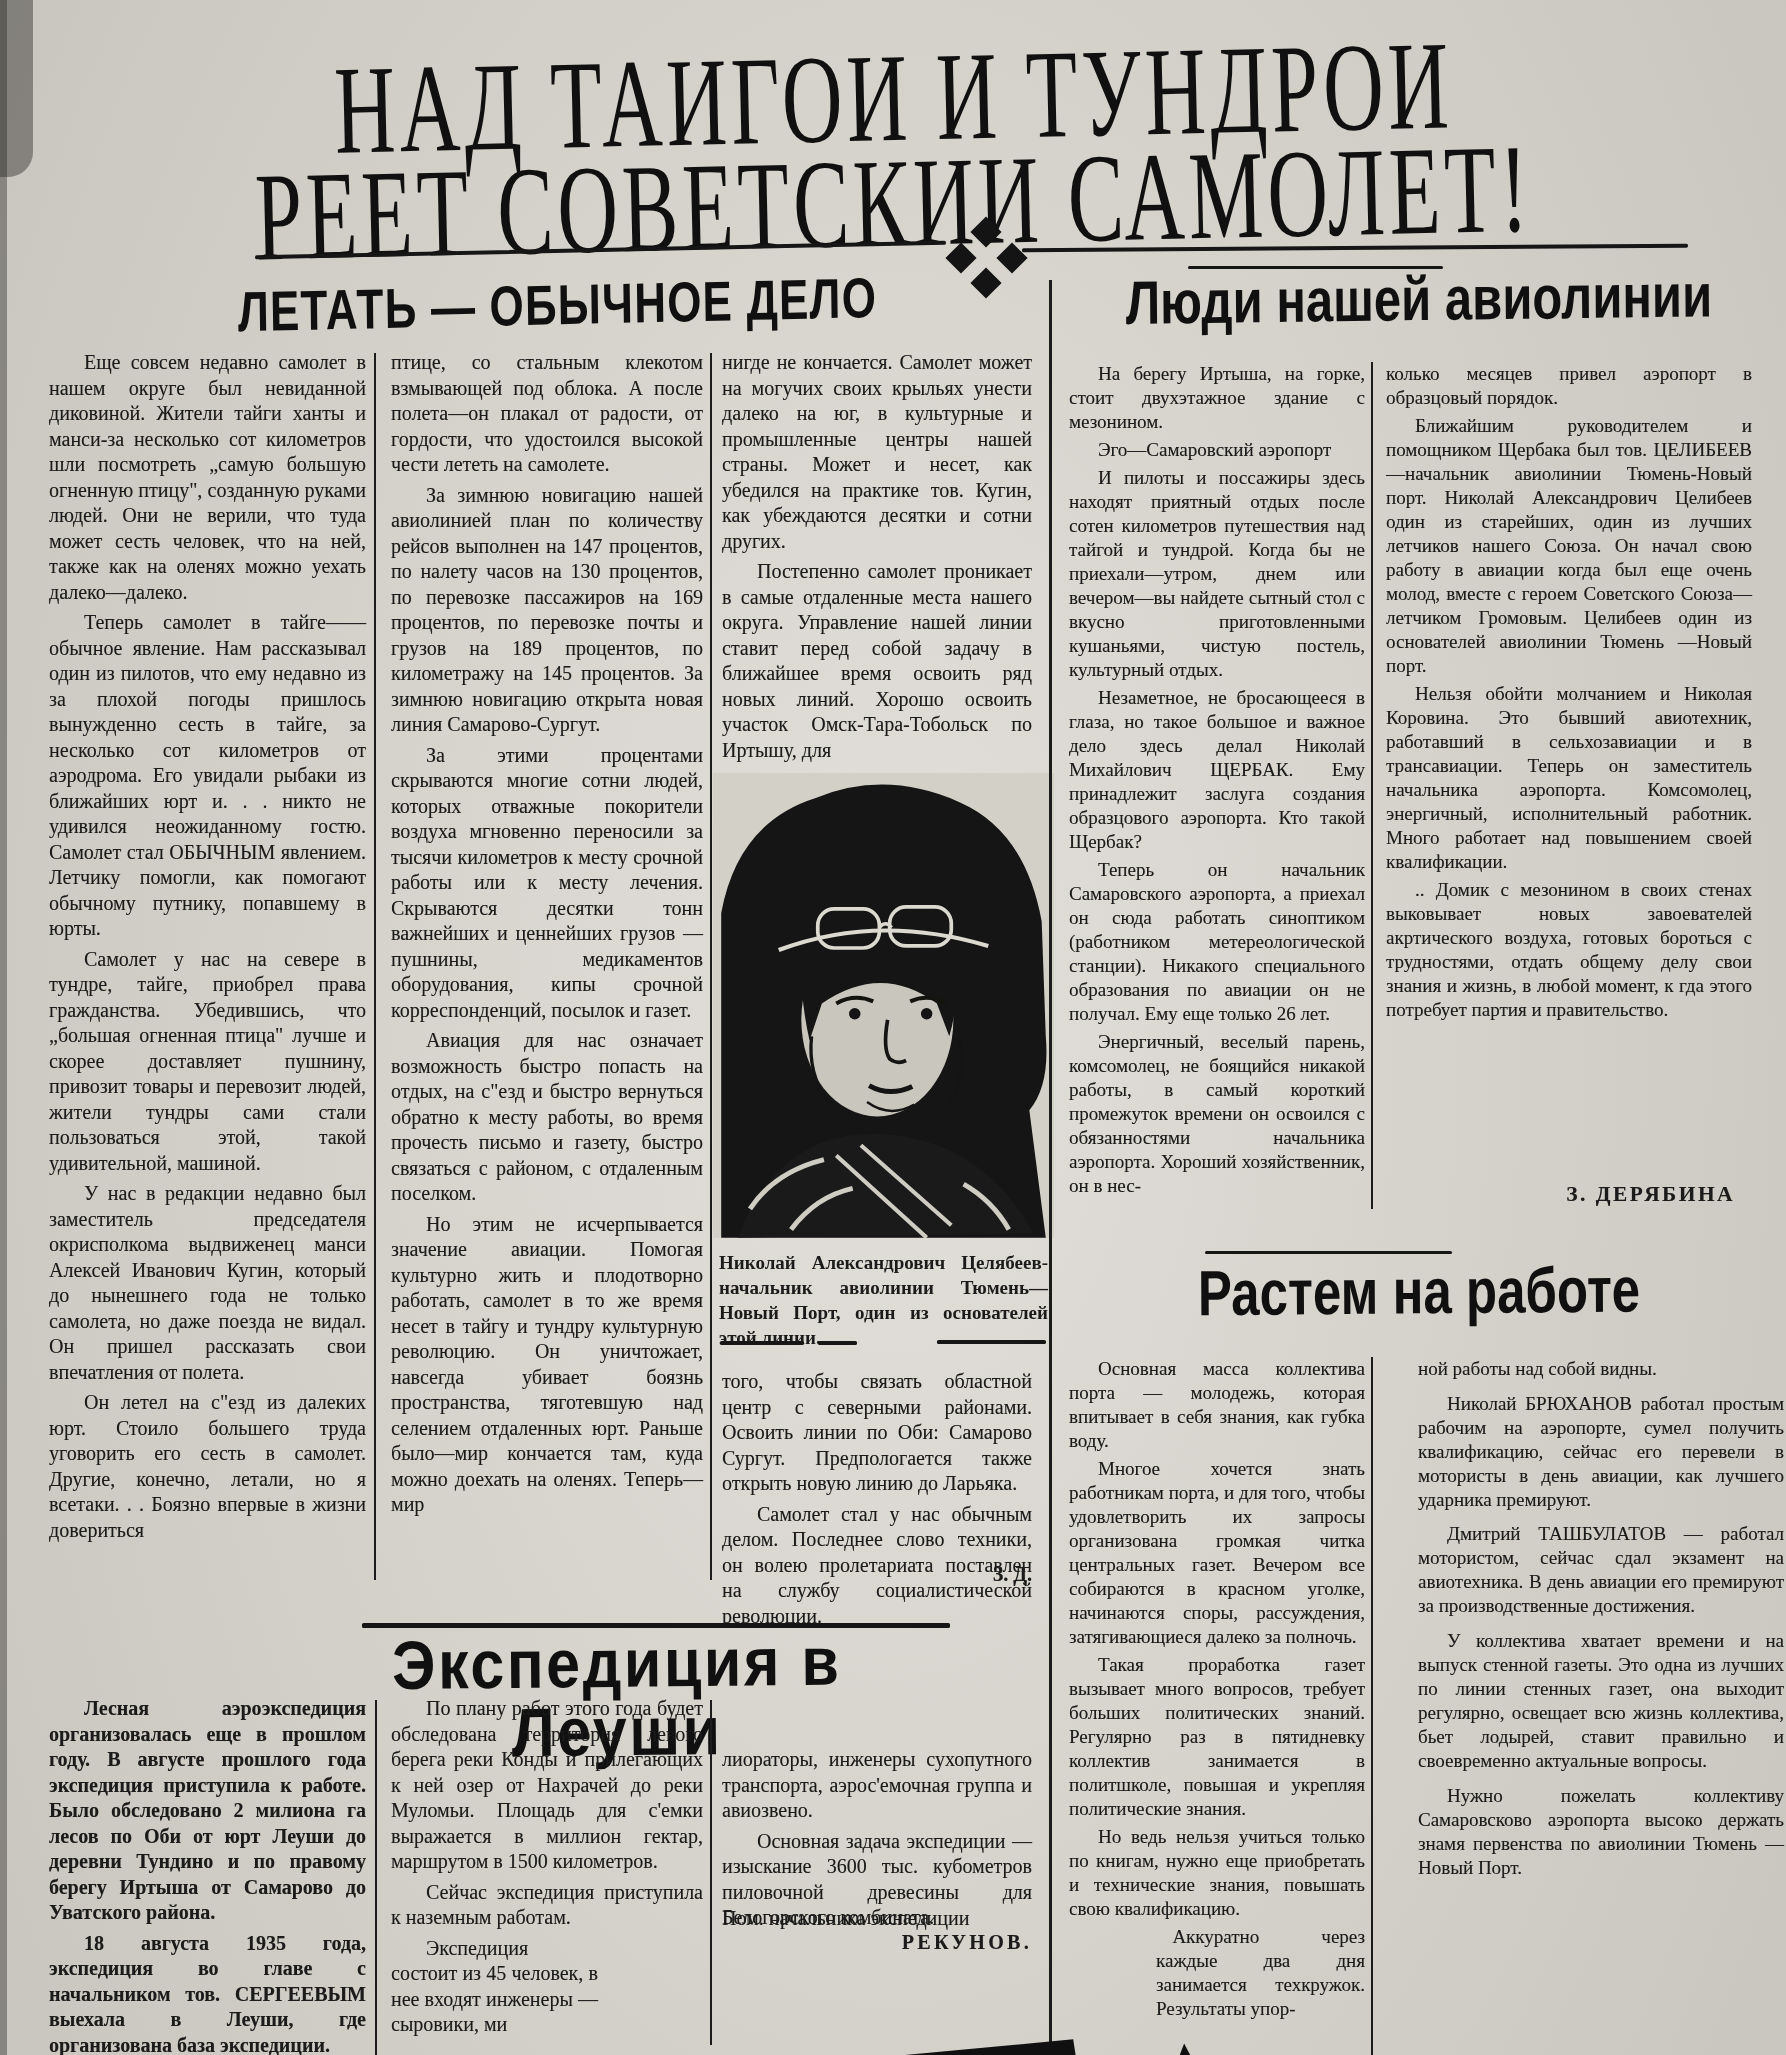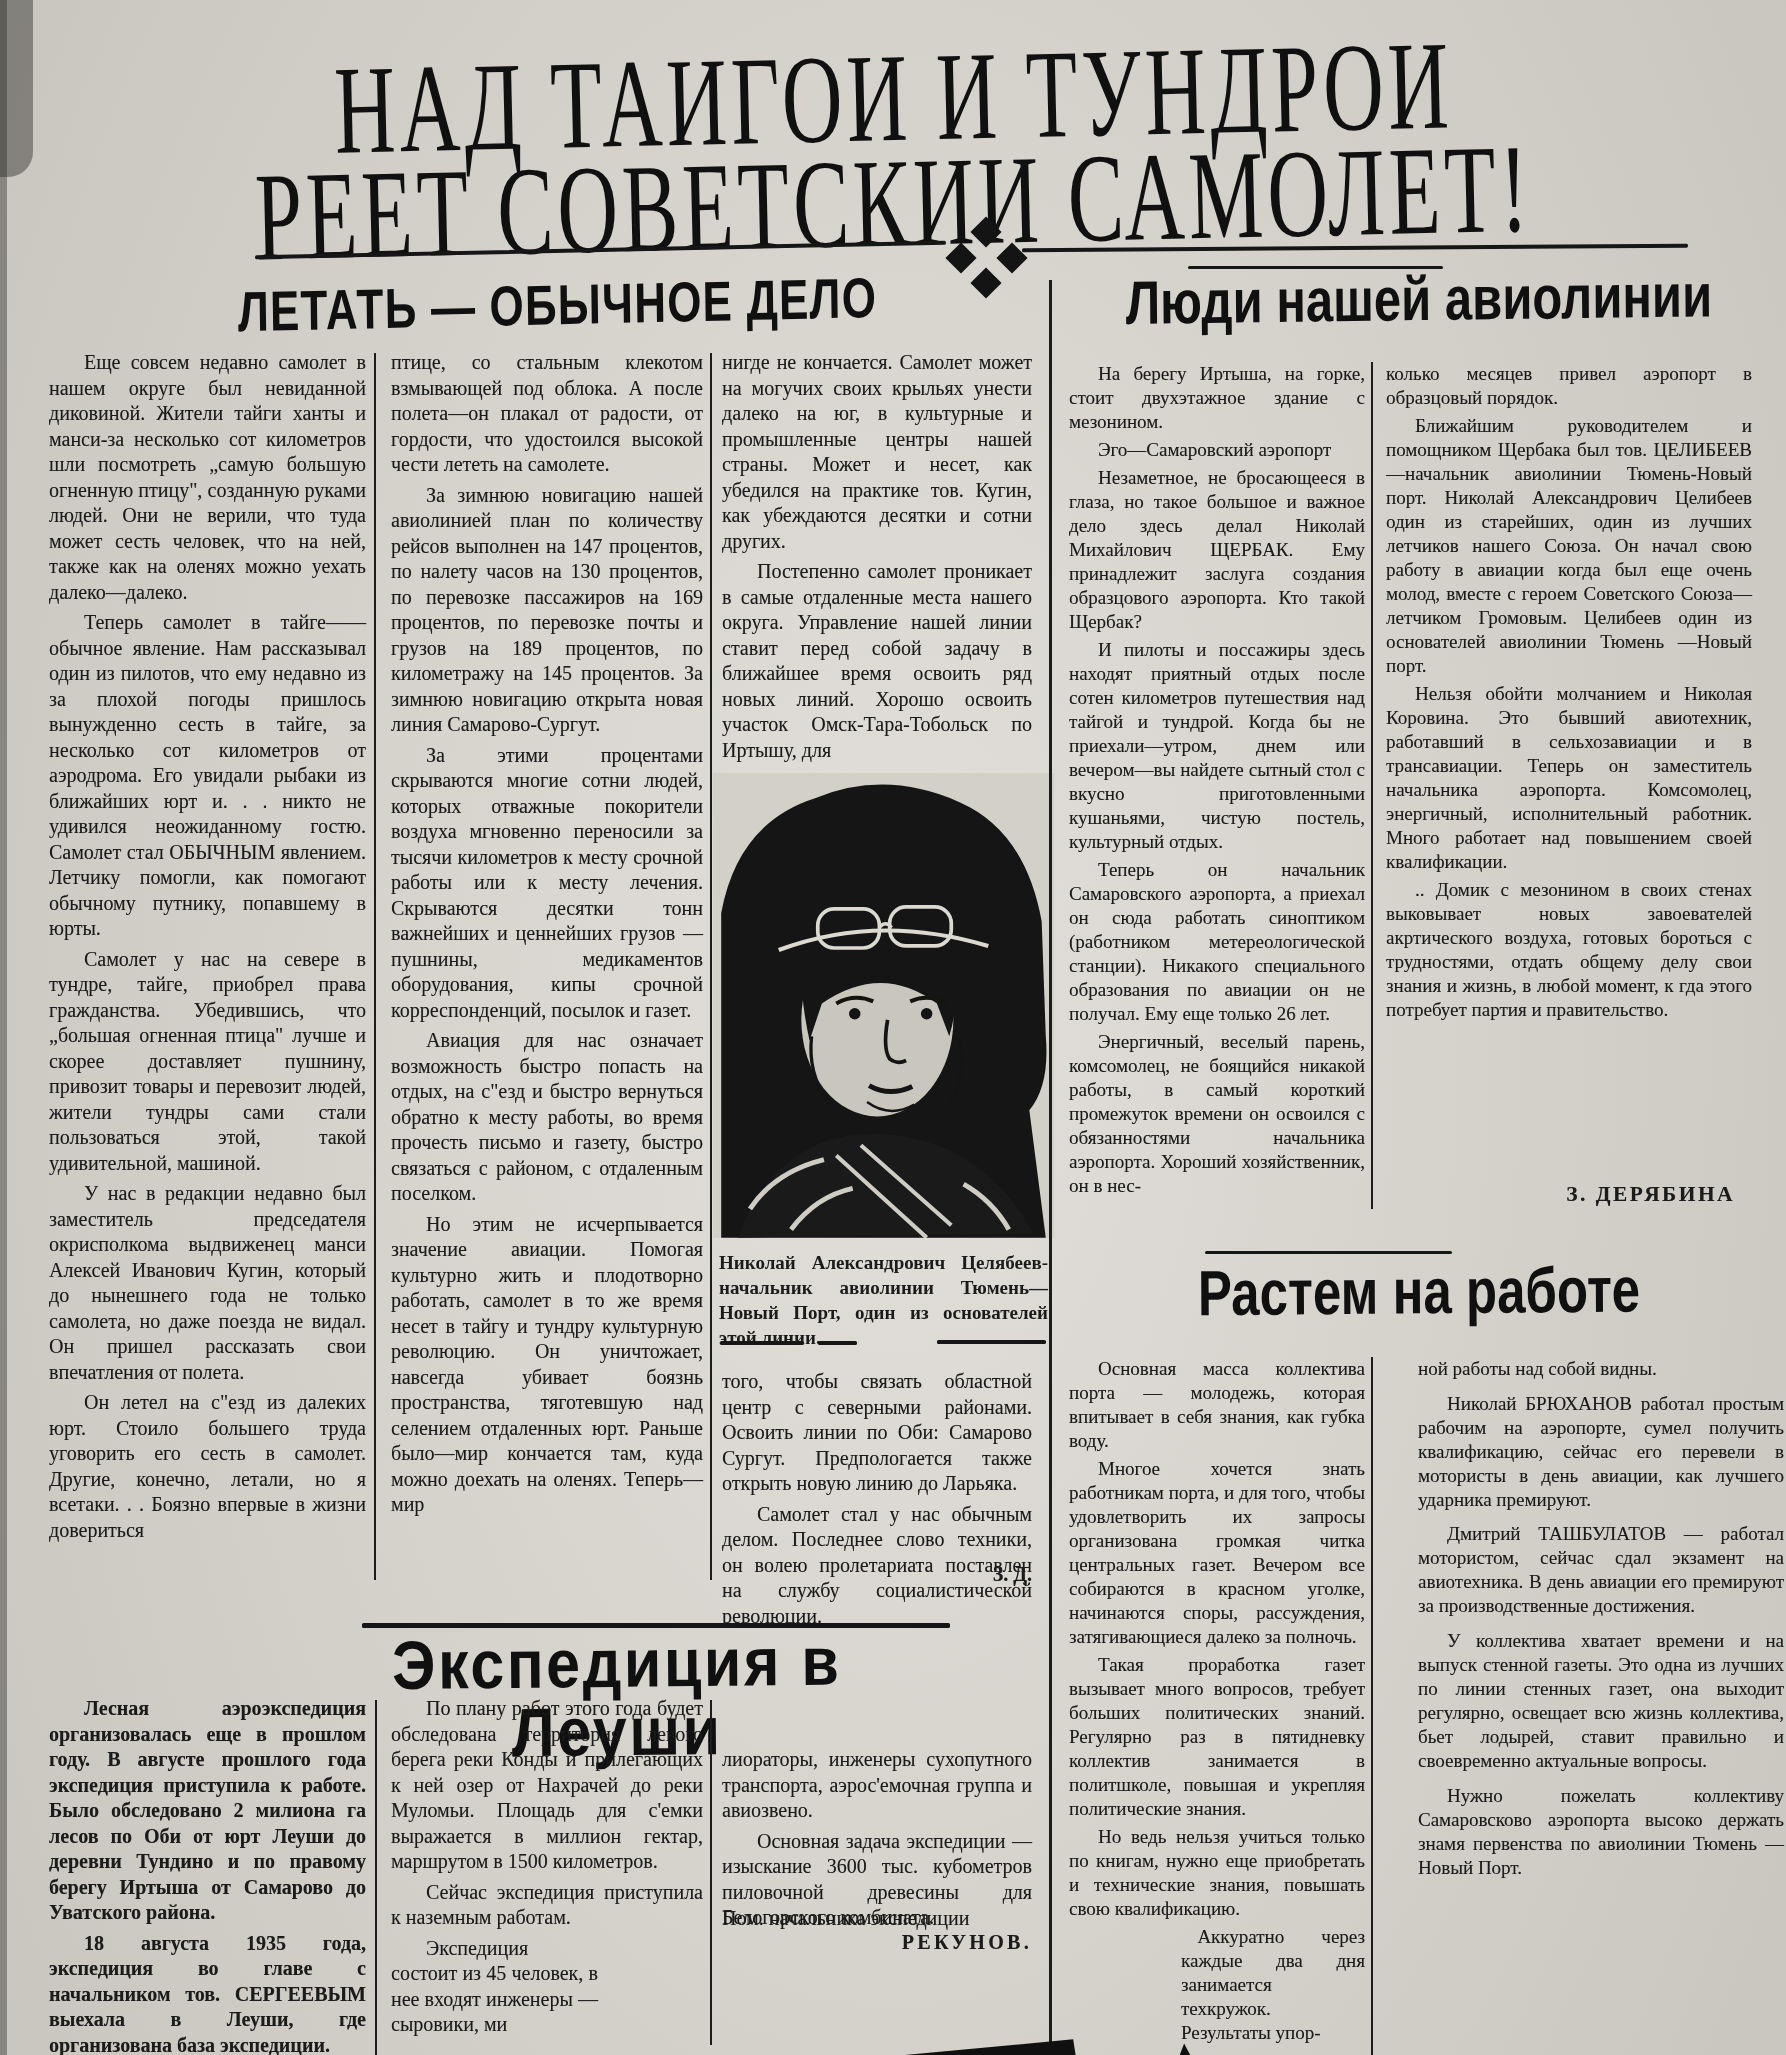--- a/index.html
+++ b/index.html
@@ -18,21 +18,21 @@
   .sect-title{position:absolute;text-align:center;font-family:"Liberation Sans",sans-serif;
         font-weight:700;color:#101010;line-height:1;}
   
   .col{position:absolute;text-align:justify;font-size:20px;line-height:25.5px;
         text-shadow:0.2px 0.2px 0 rgba(20,20,20,.35);}
   .col p{margin:0 0 5px 0;text-indent:35px;}
   .cont p:first-child{text-indent:0;}
   .small{font-size:19px;line-height:24px;}
   .small p{margin:0 0 4.1px 0;text-indent:29px;}
   .sp p{margin-bottom:10.7px;}
-  .grow-c1 p:last-child{margin-left:112px;text-indent:16.4px;}
+  .grow-c1 p:last-child{margin-left:87px;text-indent:16.4px;}
   .exp-c2 p:last-child{margin-right:105px;}
   .sig{ text-align:right;letter-spacing:2.5px;font-weight:700;}
   .sig-role{text-align:left;margin-top:5.8px;}
   .sig-name{text-align:right;letter-spacing:3.3px;font-weight:700;margin-right:12.3px;}
   .pilot-caption{position:absolute;text-align:justify;font-weight:700;font-size:19px;line-height:25px;}
   .diamond{position:absolute;width:22px;height:22px;background:#141414;transform:rotate(45deg);}
   .edge-l{position:absolute;left:0;top:0;width:6.6px;height:2573px;background:#45433f;opacity:.5;}
   .corner-tl{position:absolute;left:0;top:0;width:33px;height:177px;background:#2e2d2a;opacity:.45;
         border-radius:0 0 25px 0;}
   svg text{font-family:"Liberation Sans",sans-serif;}
@@ -120,22 +120,22 @@
   <div class="vrule" style="left:1049px;top:280px;height:1830px;width:2.5px;"></div>
   <div class="rule" style="left:1188px;top:266px;width:255px;height:2.5px;"></div>
   <div class="sect-title" style="left:1057px;top:275px;width:724px;font-size:49px;
        transform:scaleY(1.25) rotate(-0.6deg);">Люди нашей авиолинии</div>
 
   <div class="vrule" style="left:1371px;top:362px;height:847px;"></div>
 
   <div class="col small" style="left:1069px;top:362px;width:296px;">
       <p>На берегу Иртыша, на горке, стоит двухэтажное здание с мезонином.</p>
       <p>Эго—Самаровский аэропорт</p>
+      <p>И пилоты и поссажиры здесь находят приятный отдых после сотен километров путешествия над тайгой и тундрой. Когда бы не приехали—утром, днем или вечером—вы найдете сытный стол с вкусно приготовленными кушаньями, чистую постель, культурный отдых.</p>
       <p>Незаметное, не бросающееся в глаза, но такое большое и важное дело здесь делал Николай Михайлович ЩЕРБАК. Ему принадлежит заслуга создания образцового аэропорта. Кто такой Щербак?</p>
-      <p>И пилоты и поссажиры здесь находят приятный отдых после сотен километров путешествия над тайгой и тундрой. Когда бы не приехали—утром, днем или вечером—вы найдете сытный стол с вкусно приготовленными кушаньями, чистую постель, культурный отдых.</p>
       <p>Теперь он начальник Самаровского аэропорта, а приехал он сюда работать синоптиком (работником метереологической станции). Никакого специального образования по авиации он не получал. Ему еще только 26 лет.</p>
       <p>Энергичный, веселый парень, комсомолец, не боящийся никакой работы, в самый короткий промежуток времени он освоился с обязанностями начальника аэропорта. Хороший хозяйственник, он в нес-</p>
     </div>
   <div class="col small cont" style="left:1386px;top:362px;width:366px;">
   <p>колько месяцев привел аэропорт в образцовый порядок.</p>
       <p>Ближайшим руководителем и помощником Щербака был тов. ЦЕЛИБЕЕВ—начальник авиолинии Тюмень-Новый порт. Николай Александрович Целибеев один из старейших, один из лучших летчиков нашего Союза. Он начал свою работу в авиации когда был еще очень молод, вместе с героем Советского Союза—летчиком Громовым. Целибеев один из основателей авиолинии Тюмень —Новый порт.</p>
       <p>Нельзя обойти молчанием и Николая Коровина. Это бывший авиотехник, работавший в сельхозавиации и в трансавиации. Теперь он заместитель начальника аэропорта. Комсомолец, энергичный, исполнительный работник. Много работает над повышением своей квалификации.</p>
       <p>.. Домик с мезонином в своих стенах выковывает новых завоевателей акртического воздуха, готовых бороться с трудностями, отдать общему делу свои знания и жизнь, в любой момент, к гда этого потребует партия и правительство.</p>
     </div>
   <div class="col small sig" style="left:1439px;top:1182px;width:296px;font-size:21.4px;">З. ДЕРЯБИНА</div>

